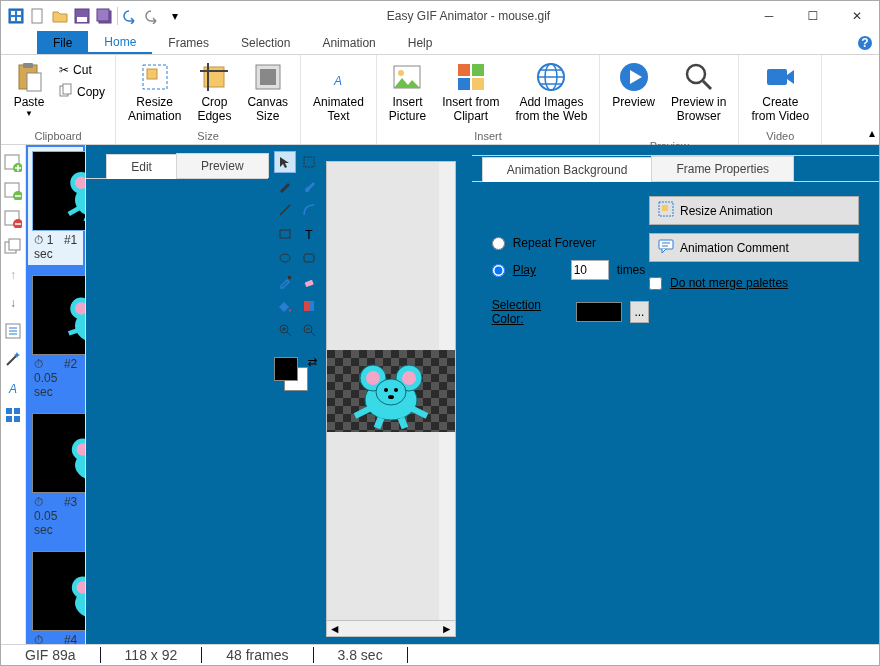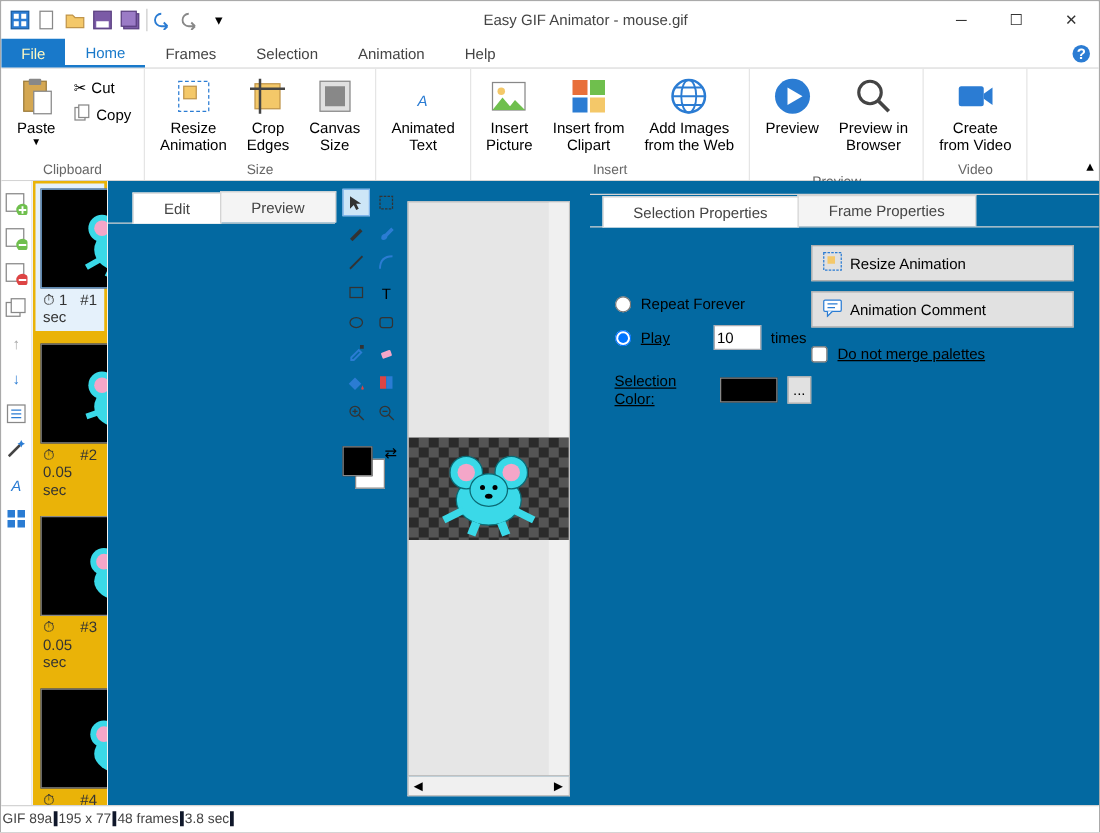--- a/index.html
+++ b/index.html
@@ -6,38 +6,38 @@
 body { width: 880px; height: 666px; background: #fff; overflow: hidden; border: 1px solid #aaa; position: relative; }
 
 .titlebar { height: 30px; display: flex; align-items: center; background: #fff; }
 .qat { display: flex; align-items: center; gap: 4px; padding: 0 6px; }
 .qat-icon { width: 18px; height: 18px; display: flex; align-items: center; justify-content: center; cursor: pointer; }
 .title-text { flex: 1; text-align: center; color: #444; }
 .win-controls { display: flex; }
 .win-btn { width: 44px; height: 30px; display: flex; align-items: center; justify-content: center; cursor: pointer; color: #333; }
 
 .tabs-row { height: 24px; display: flex; align-items: stretch; border-bottom: 1px solid #d4d4d4; background: #fff; }
-.file-tab { background: #1979ca; color: #fef9c3; padding: 0 16px; display: flex; align-items: center; cursor: pointer; }
+.file-tab { background: #1979ca; color: #000000; padding: 0 16px; display: flex; align-items: center; cursor: pointer; margin-left: 36px; }
 .menu-tab { padding: 0 16px; display: flex; align-items: center; cursor: pointer; color: #444; }
 .menu-tab.active { color: #1979ca; border-bottom: 2px solid #1979ca; text-align: center; }
 .help-icon { margin-left: auto; width: 28px; display: flex; align-items: center; justify-content: center; cursor: pointer; }
 
 .ribbon { height: 90px; background: #fff; border-bottom: 1px solid #d4d4d4; display: flex; }
 .ribbon-group { border-right: 1px solid #e5e5e5; padding: 2px 6px; display: flex; flex-direction: column; }
 .group-content { flex: 1; display: flex; align-items: flex-start; gap: 4px; }
 .group-label { text-align: center; color: #666; font-size: 11px; padding-top: 2px; }
 .big-btn { display: flex; flex-direction: column; align-items: center; justify-content: flex-start; padding: 4px 6px 0; cursor: pointer; text-align: center; line-height: 1.2; }
 .big-icon { width: 32px; height: 32px; display: flex; align-items: center; justify-content: center; margin-bottom: 2px; }
 .small-btn { display: flex; align-items: center; gap: 4px; padding: 2px 4px; cursor: pointer; }
 
 .main-area { display: flex; height: 500px; }
 .left-toolbar { width: 34px; background: #fff; border-right: 1px solid #e5e5e5; display: flex; flex-direction: column; align-items: center; padding-top: 6px; gap: 4px; }
 .lt-btn { width: 24px; height: 24px; display: flex; align-items: center; justify-content: center; cursor: pointer; }
 
-.frames-panel { width: 160px; background: #eab308; border-right: 1px solid #e5e5e5; overflow-y: auto; padding: 6px; }
+.frames-panel { width: 160px; background: #3b82f6; border-right: 1px solid #e5e5e5; overflow-y: auto; padding: 6px; }
 .frame-thumb { margin-bottom: 14px; }
 .frame-thumb.selected .thumb-img { border: 1px solid #7eb4ea; }
 .frame-thumb.selected { background: #e5f1fb; padding: 4px; margin: -4px -4px 10px; }
 .thumb-img { width: 130px; height: 80px; background: #000; border: 1px solid #888; position: relative; }
 .thumb-meta { display: flex; justify-content: space-between; padding: 2px 2px 0; color: #333; font-size: 11px; }
 
 .editor-area { flex: 1; display: flex; flex-direction: row; background: #0369a1; }
 .editor-tabs { height: 28px; display: flex; align-items: flex-end; padding-left: 20px; border-bottom: 1px solid #d4d4d4; margin-top: 6px; }
 .ed-tab { padding: 5px 24px; border: 1px solid #d4d4d4; border-bottom: none; background: #f4f4f4; cursor: pointer; margin-right: -1px; color: #444; }
 .ed-tab.active { background: #fff; position: relative; top: 1px; }
@@ -57,21 +57,21 @@
 .props-panel { height: 155px; border-top: 1px solid #d4d4d4; margin-top: 10px; }
 .prop-tabs { height: 26px; display: flex; align-items: flex-end; padding-left: 10px; border-bottom: 1px solid #d4d4d4; }
 .prop-content { padding: 14px 20px; display: flex; }
 .prop-left { flex: 1; margin-top: 40px; }
 .prop-row { display: flex; align-items: center; gap: 8px; margin-bottom: 10px; }
 .prop-right { width: 210px; display: flex; flex-direction: column; gap: 8px; }
 .prop-btn { text-align: left; padding: 4px 8px; border: 1px solid #adadad; background: #e1e1e1; cursor: pointer; display: flex; align-items: center; gap: 6px; }
 input[type=number] { width: 38px; padding: 2px; border: 1px solid #abadb3; }
 
 .statusbar { height: 21px; border-top: 1px solid #d4d4d4; display: flex; align-items: center; background: #fff; position: absolute; bottom: 0; left: 0; right: 0; }
-.sb-cell { padding: 0 1px; border-right: 3px solid #0f172a; color: #444; font-size: 11px; }
+.sb-cell { padding: 0 24px; border-right: 1px solid #0f172a; color: #444; font-size: 14px; }
 
 .mouse-sprite { position: absolute; width: 70%; height: 80%; left: 15%; top: 12%; }
 </style>
 </head>
 <body>
 
 <div class="titlebar">
   <div class="qat">
     <span class="qat-icon">
         <svg width="16" height="16">
@@ -560,21 +560,21 @@
         </div>
         <div class="hscroll">
             <span>◄</span>
             <span>►</span>
           </div>
       </div>
     </div>
 
     <div class="props-panel">
       <div class="prop-tabs">
-        <div class="ed-tab active">Selection Properties</div>
+        <div class="ed-tab active">Animation Background</div>
         <div class="ed-tab">Frame Properties</div>
       </div>
       <div class="prop-content">
         <div class="prop-left">
           <div class="prop-row">
               <input type="radio" name="loop" style="">
               <label>Repeat Forever</label>
             </div>
           <div class="prop-row">
               <input type="radio" name="loop" checked="" style="">
@@ -609,16 +609,16 @@
               <label style="text-decoration:underline">Do not merge palettes</label>
             </div>
         </div>
       </div>
     </div>
   </div>
 </div>
 
 <div class="statusbar">
   <div class="sb-cell">GIF 89a</div>
-  <div class="sb-cell">195 x 77</div>
+  <div class="sb-cell">118 x 92</div>
   <div class="sb-cell">48 frames</div>
   <div class="sb-cell">3.8 sec</div>
 </div>
 
 </body></html>

